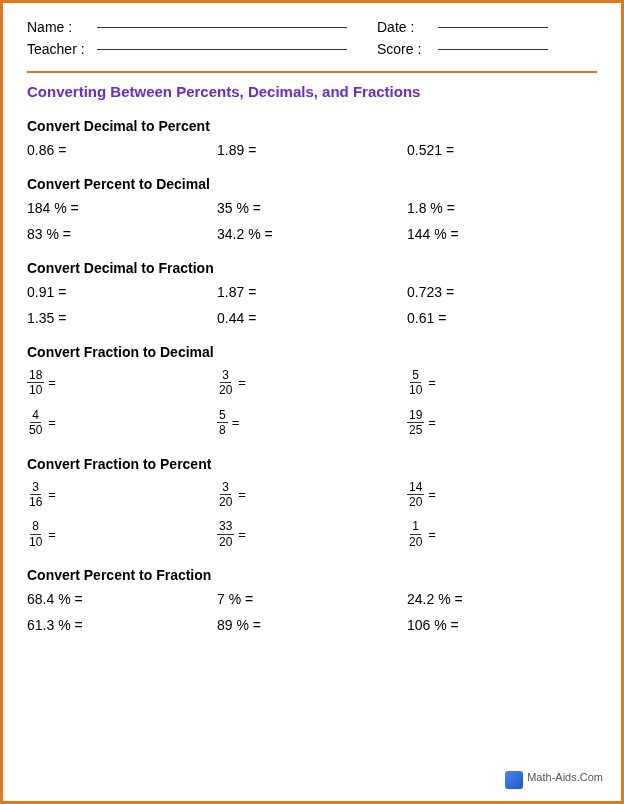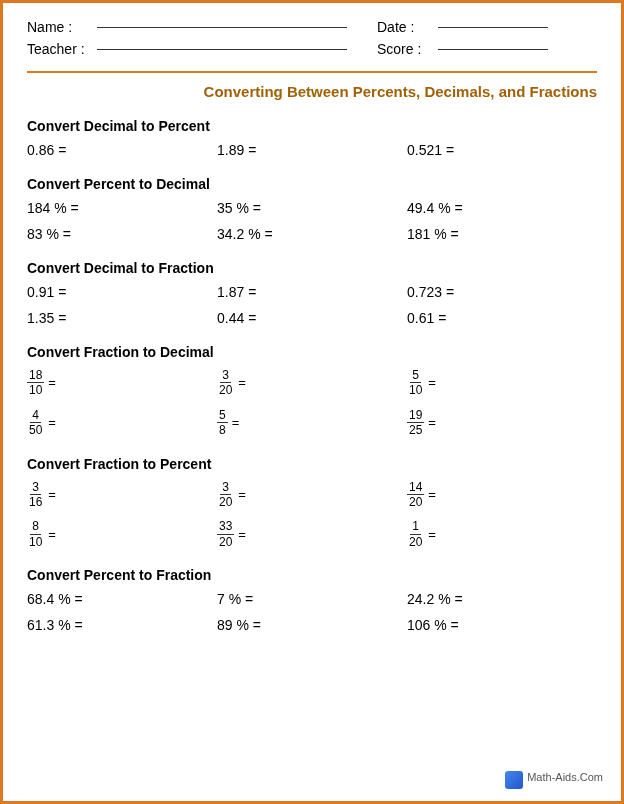--- a/index.html
+++ b/index.html
@@ -40,22 +40,22 @@
     .header-line-short {
       border-bottom: 1px solid #333;
       width: 110px;
     }
     .divider {
       border: none;
       border-top: 2px solid #e07820;
       margin: 8px 0 10px 0;
     }
     .worksheet-title {
-      text-align: right;
-      color: #a16207;
+      text-align: left;
+      color: #6d28d9;
       font-size: 15px;
       font-weight: bold;
       margin-bottom: 18px;
     }
     .section {
       margin-bottom: 18px;
     }
     .section-title {
       font-size: 14px;
       font-weight: bold;
@@ -172,26 +172,26 @@
           <div class="problem-cell">0.86 =</div>
           <div class="problem-cell">1.89 =</div>
           <div class="problem-cell">0.521 =</div>
         </div>
       </div>
       <div class="section">
         <div class="section-title">Convert Percent to Decimal</div>
         <div class="problems-row">
           <div class="problem-cell">184 % =</div>
           <div class="problem-cell">35 % =</div>
-          <div class="problem-cell">49.4 % =</div>
+          <div class="problem-cell">1.8 % =</div>
         </div>
         <div class="problems-row">
           <div class="problem-cell">83 % =</div>
           <div class="problem-cell">34.2 % =</div>
-          <div class="problem-cell">181 % =</div>
+          <div class="problem-cell">144 % =</div>
         </div>
       </div>
       <div class="section">
         <div class="section-title">Convert Decimal to Fraction</div>
         <div class="problems-row">
           <div class="problem-cell">0.91 =</div>
           <div class="problem-cell">1.87 =</div>
           <div class="problem-cell">0.723 =</div>
         </div>
         <div class="problems-row">

